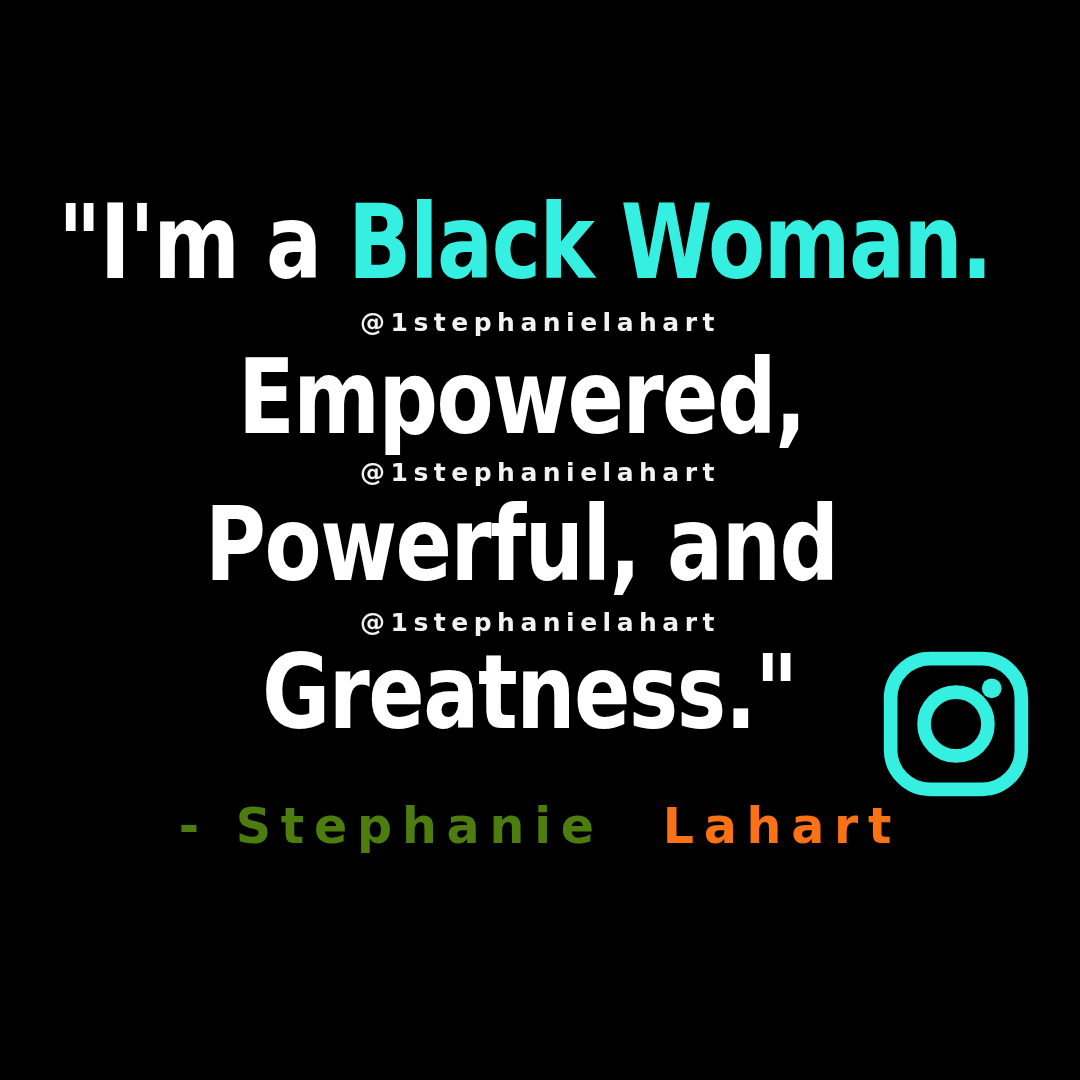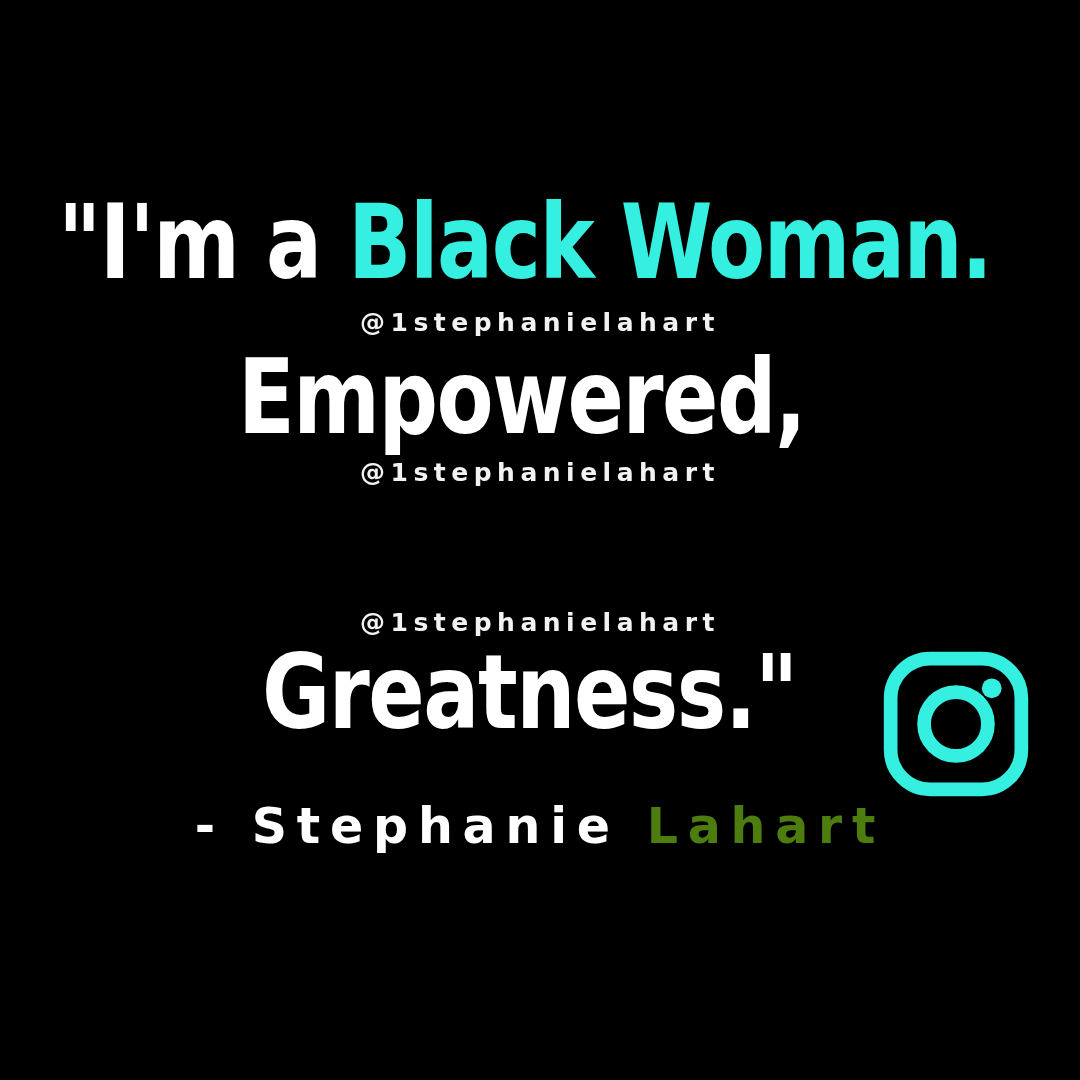--- a/index.html
+++ b/index.html
@@ -100,36 +100,37 @@
     top: 802px;
     width: 1080px;
     text-align: center;
     font-family: "DejaVu Sans", sans-serif;
     font-weight: 700;
     font-size: 49px;
     letter-spacing: 0.20em;
     line-height: 1;
     white-space: nowrap;
   }
-  #attribution .author-name { color: #ffffff; }
-  #attribution .author-surname { color: #4d7c0f; }
+  #attribution .author-name { color: #4d7c0f; }
+  #attribution .author-surname { color: #f97316; margin-left: 16px; }
 </style>
 </head>
 <body>
 
 <div id="quote-card">
 
   <div class="quote-line" id="quote-line-1"><span class="squeeze"><span class="white">"I'm a </span><span class="cyan">Black Woman.</span></span></div>
 
   <div class="watermark" id="watermark-1">@1stephanielahart</div>
 
   <div class="quote-line" id="quote-line-2"><span class="squeeze"><span class="white">Empowered,</span></span></div>
 
   <div class="watermark" id="watermark-2">@1stephanielahart</div>
 
+  <div class="quote-line" id="quote-line-3"><span class="squeeze"><span class="white">Powerful, and</span></span></div>
 
   <div class="watermark" id="watermark-3">@1stephanielahart</div>
 
   <div class="quote-line" id="quote-line-4"><span class="squeeze"><span class="white">Greatness."</span></span></div>
 
   <div id="instagram-icon">
     <svg viewBox="0 0 100 100" xmlns="http://www.w3.org/2000/svg" aria-hidden="true">
       <rect x="7" y="7" width="86" height="86" rx="26" ry="26" fill="none" stroke="#35efe0" stroke-width="9"></rect>
       <circle cx="50" cy="50" r="21" fill="none" stroke="#35efe0" stroke-width="9"></circle>
       <circle cx="73.5" cy="26.5" r="6.5" fill="#35efe0"></circle>

